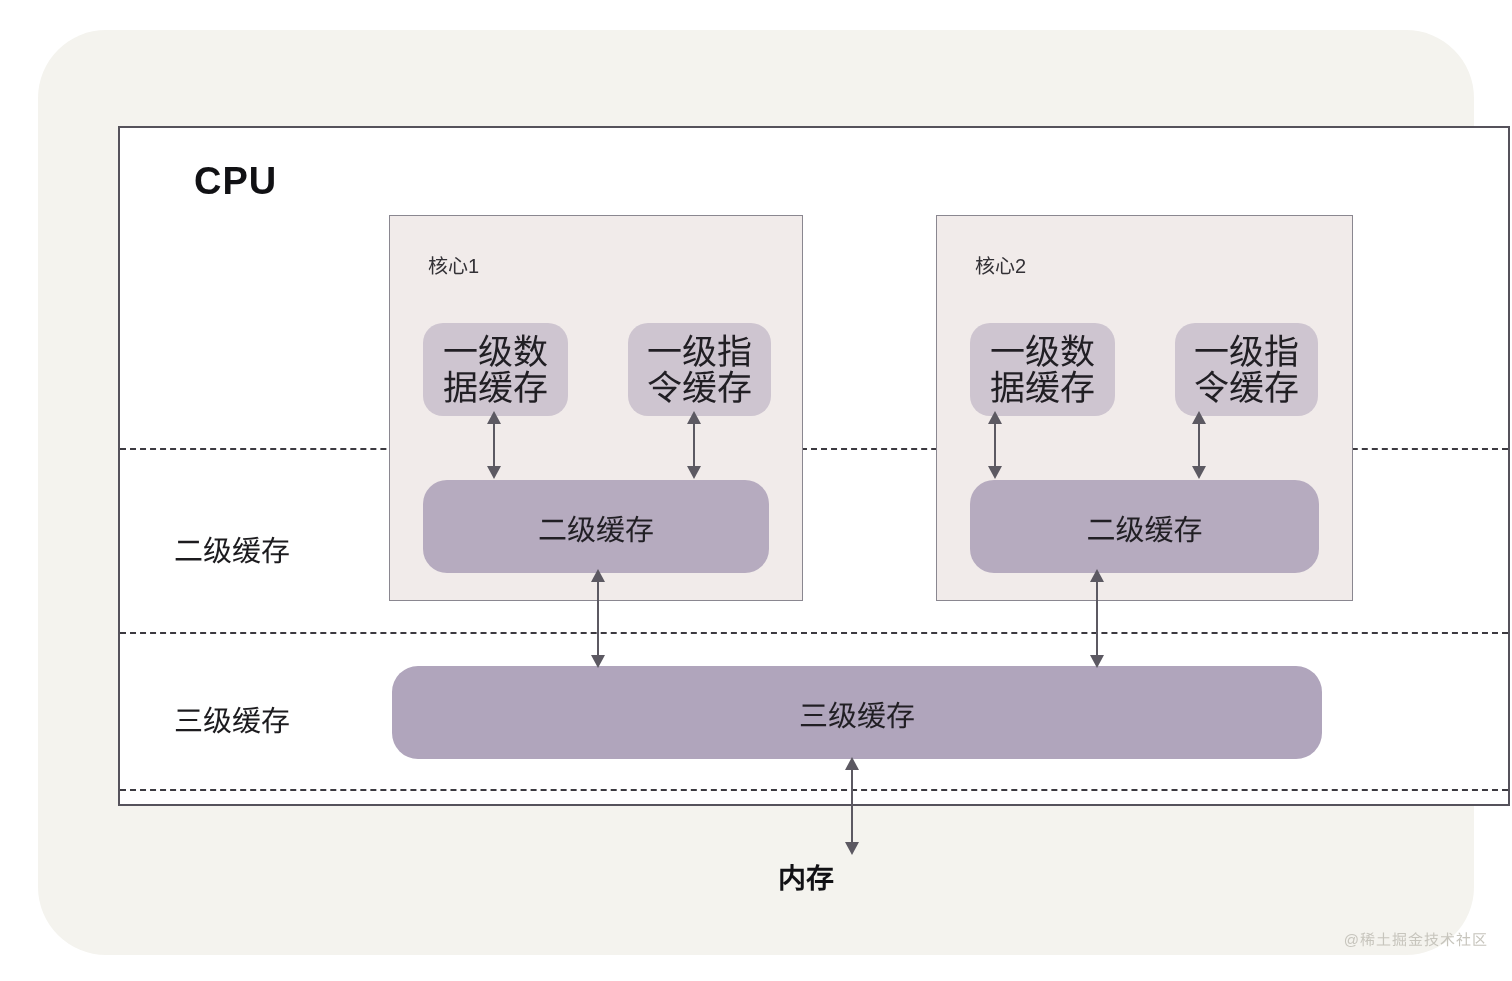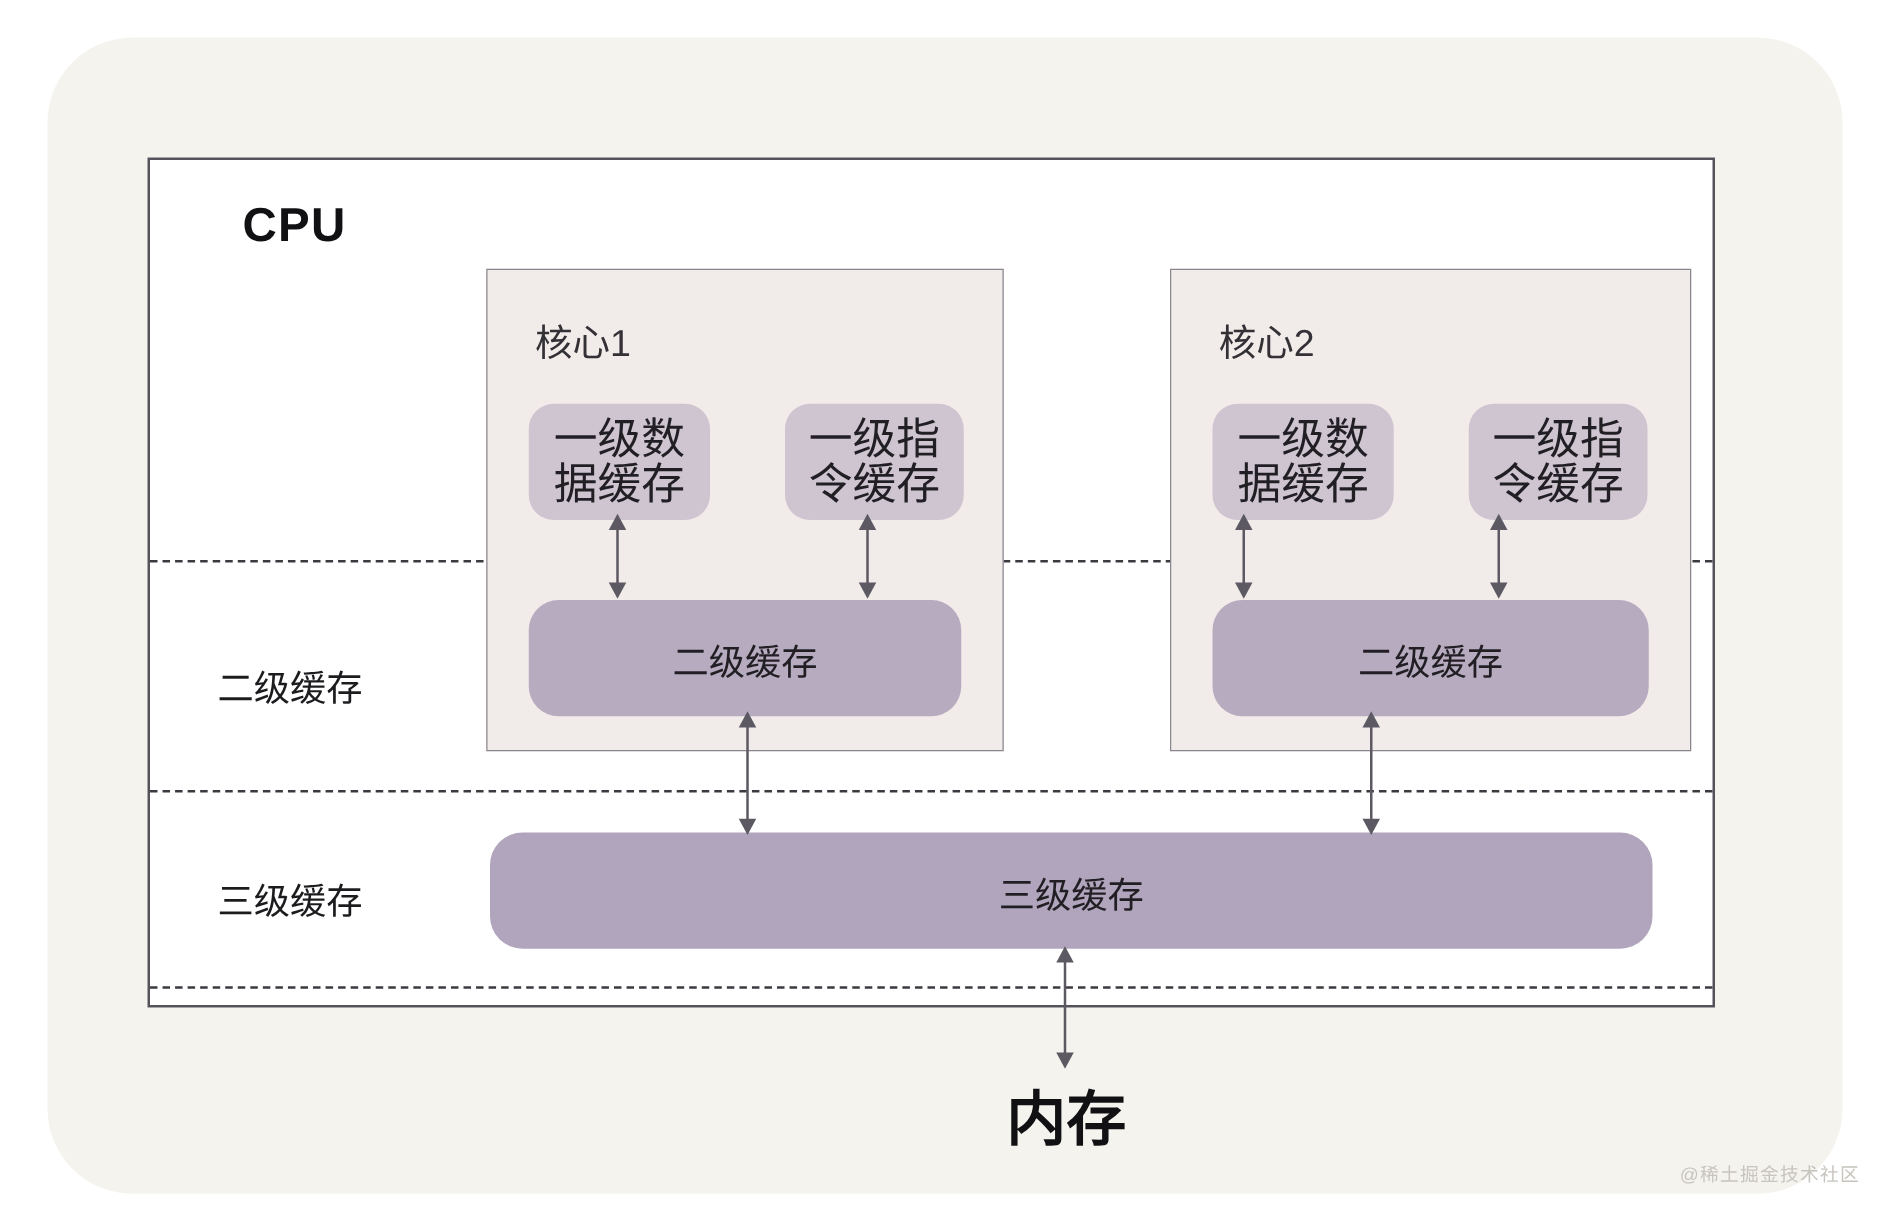--- a/index.html
+++ b/index.html
@@ -21,21 +21,21 @@
     top: 30px;
     width: 1436px;
     height: 925px;
     background: #f4f3ee;
     border-radius: 68px;
   }
   .cpu-box {
     position: absolute;
     left: 118px;
     top: 126px;
-    width: 1254px;
+    width: 1392px;
     height: 680px;
     background: #ffffff;
     border: 2px solid #55525b;
     box-sizing: border-box;
   }
   .cpu-title {
     position: absolute;
     left: 74px;
     top: 32px;
     font-size: 38px;
@@ -70,21 +70,21 @@
     background: #f1ebea;
     border: 1px solid #8a8790;
     box-sizing: border-box;
   }
   .core-box.core1 { left: 269px; width: 414px; }
   .core-box.core2 { left: 816px; width: 417px; }
   .core-name {
     position: absolute;
     left: 38px;
     top: 34px;
-    font-size: 30px;
+    font-size: 20px;
     color: #333136;
   }
   .l1-box {
     position: absolute;
     top: 107px;
     height: 93px;
     background: #cec5d0;
     border-radius: 20px;
     display: flex;
     flex-direction: column;
@@ -123,22 +123,21 @@
     align-items: center;
     justify-content: center;
     font-size: 29px;
     color: #211f24;
   }
   .memory-label {
     position: absolute;
     left: 778px;
     top: 856px;
     width: 150px;
-    text-align: center;
-    font-size: 48px;
+    font-size: 28px;
     font-weight: bold;
     color: #111114;
   }
   .watermark {
     position: absolute;
     right: 24px;
     top: 928px;
     font-size: 15px;
     color: #c7c5bd;
     letter-spacing: 1px;

